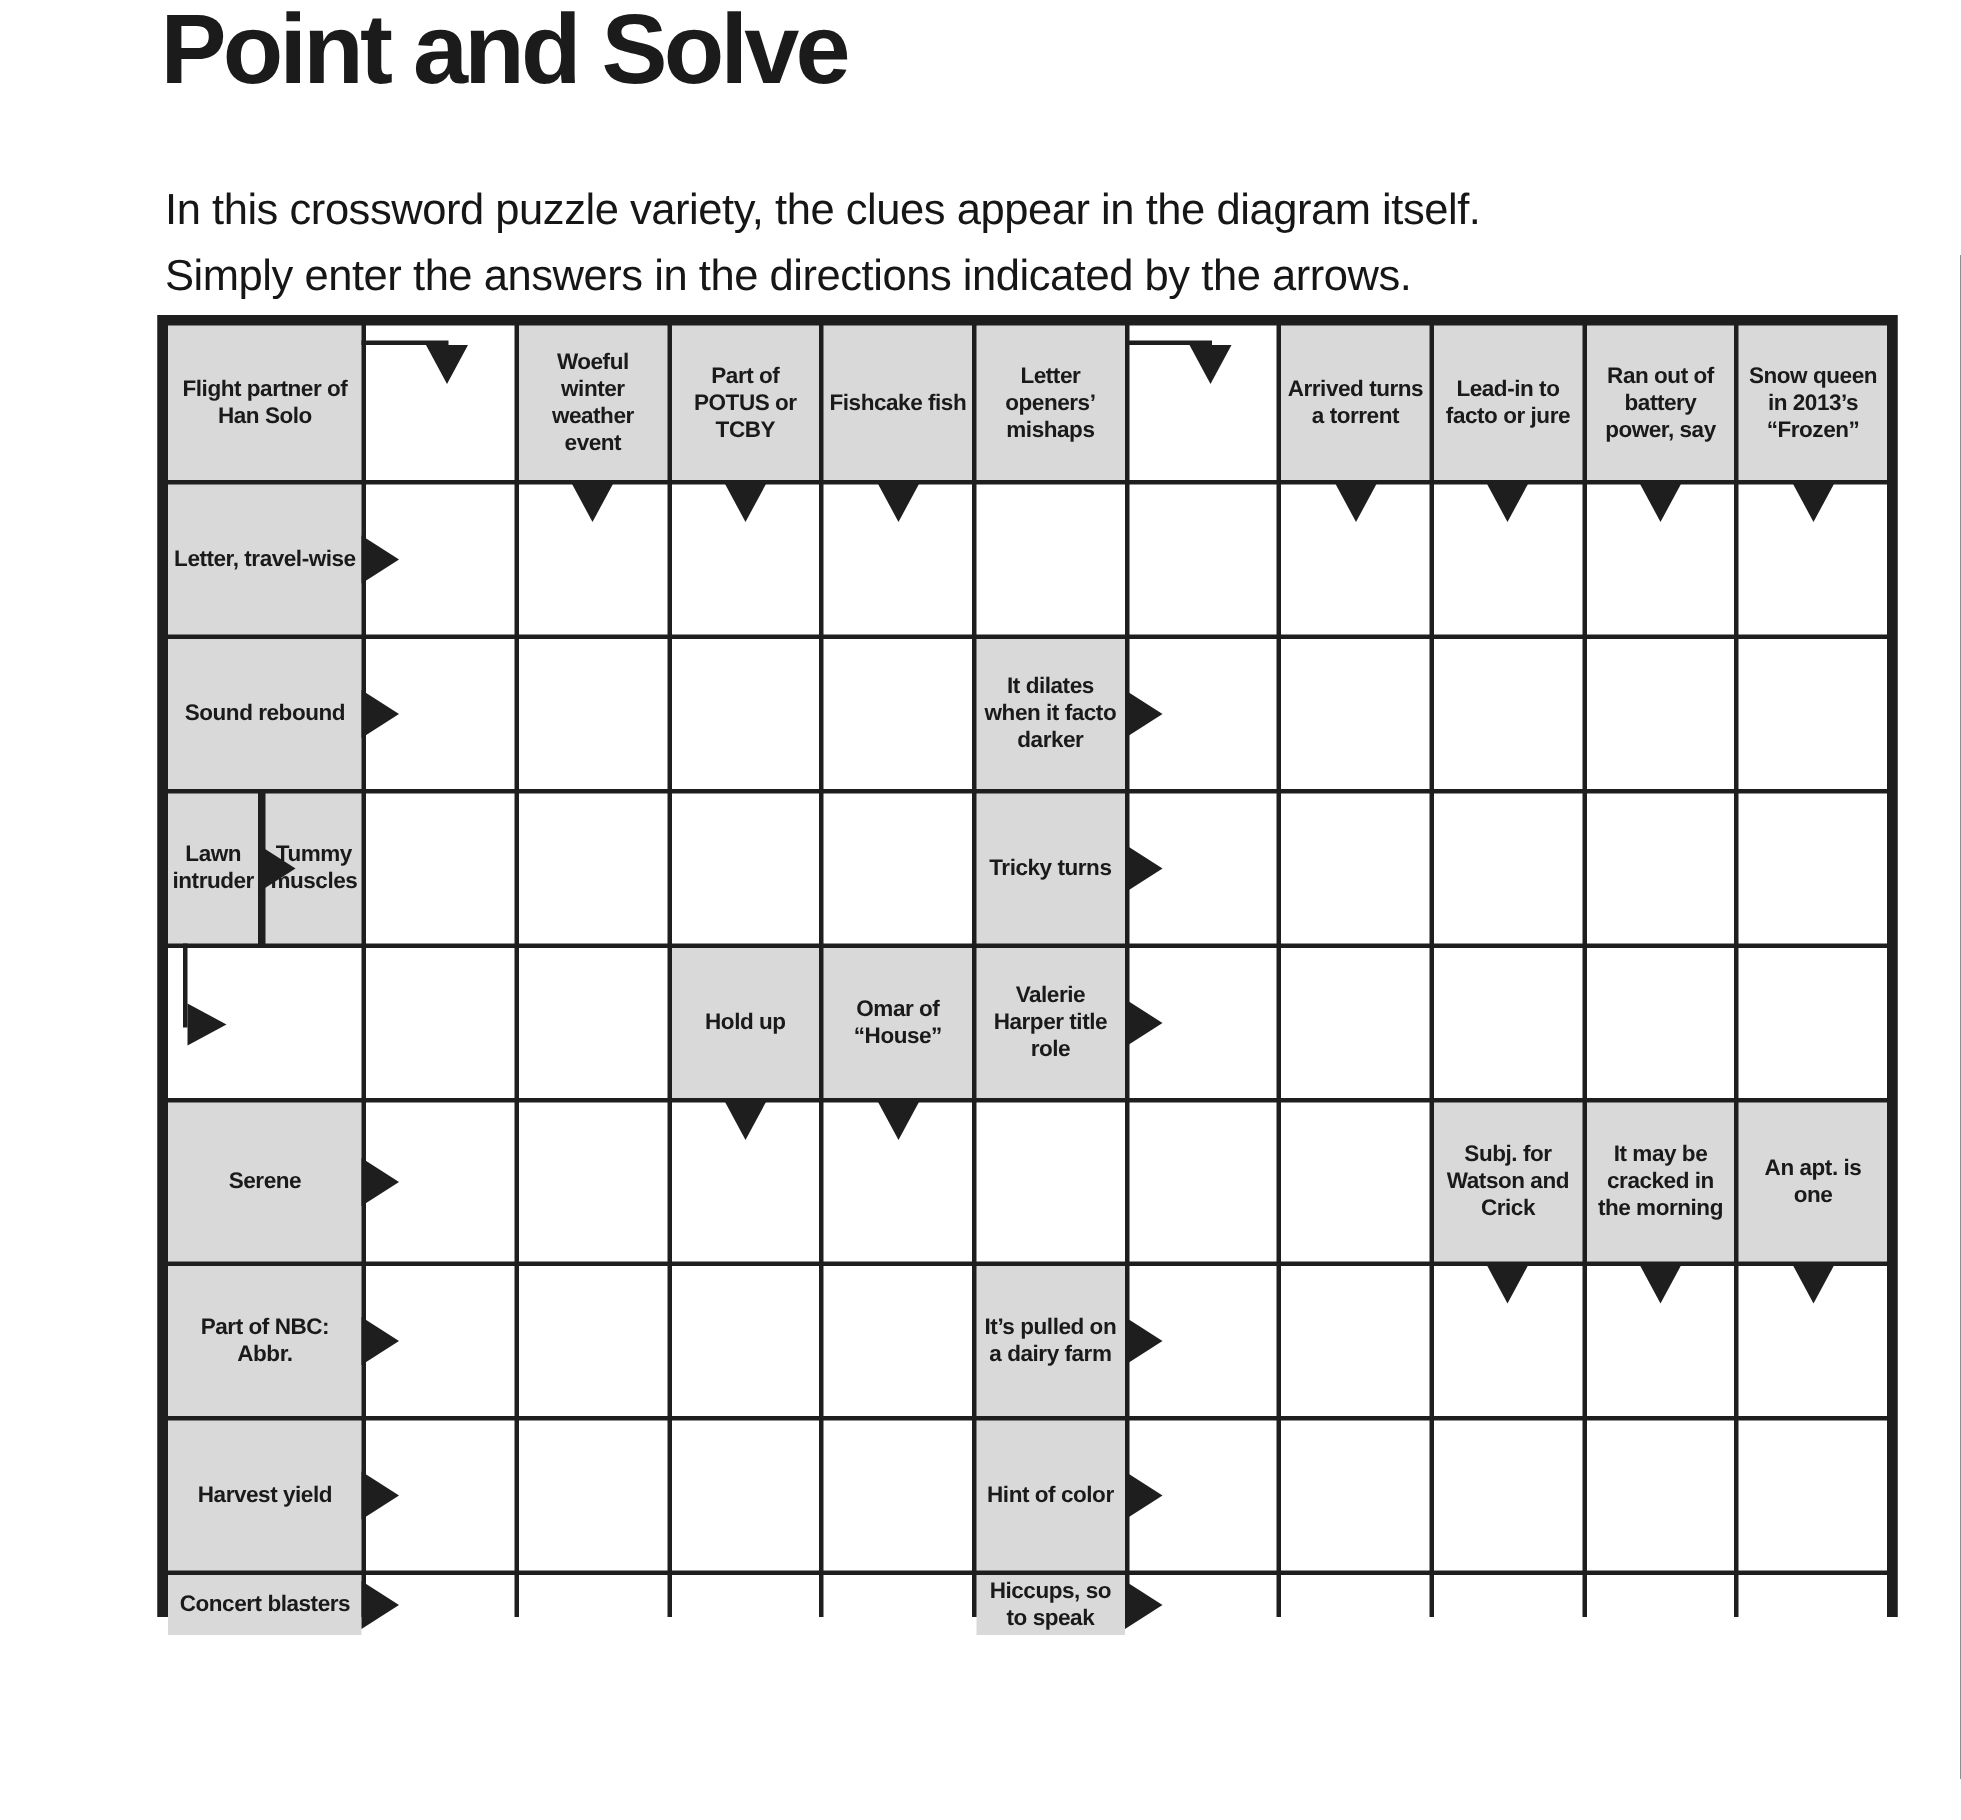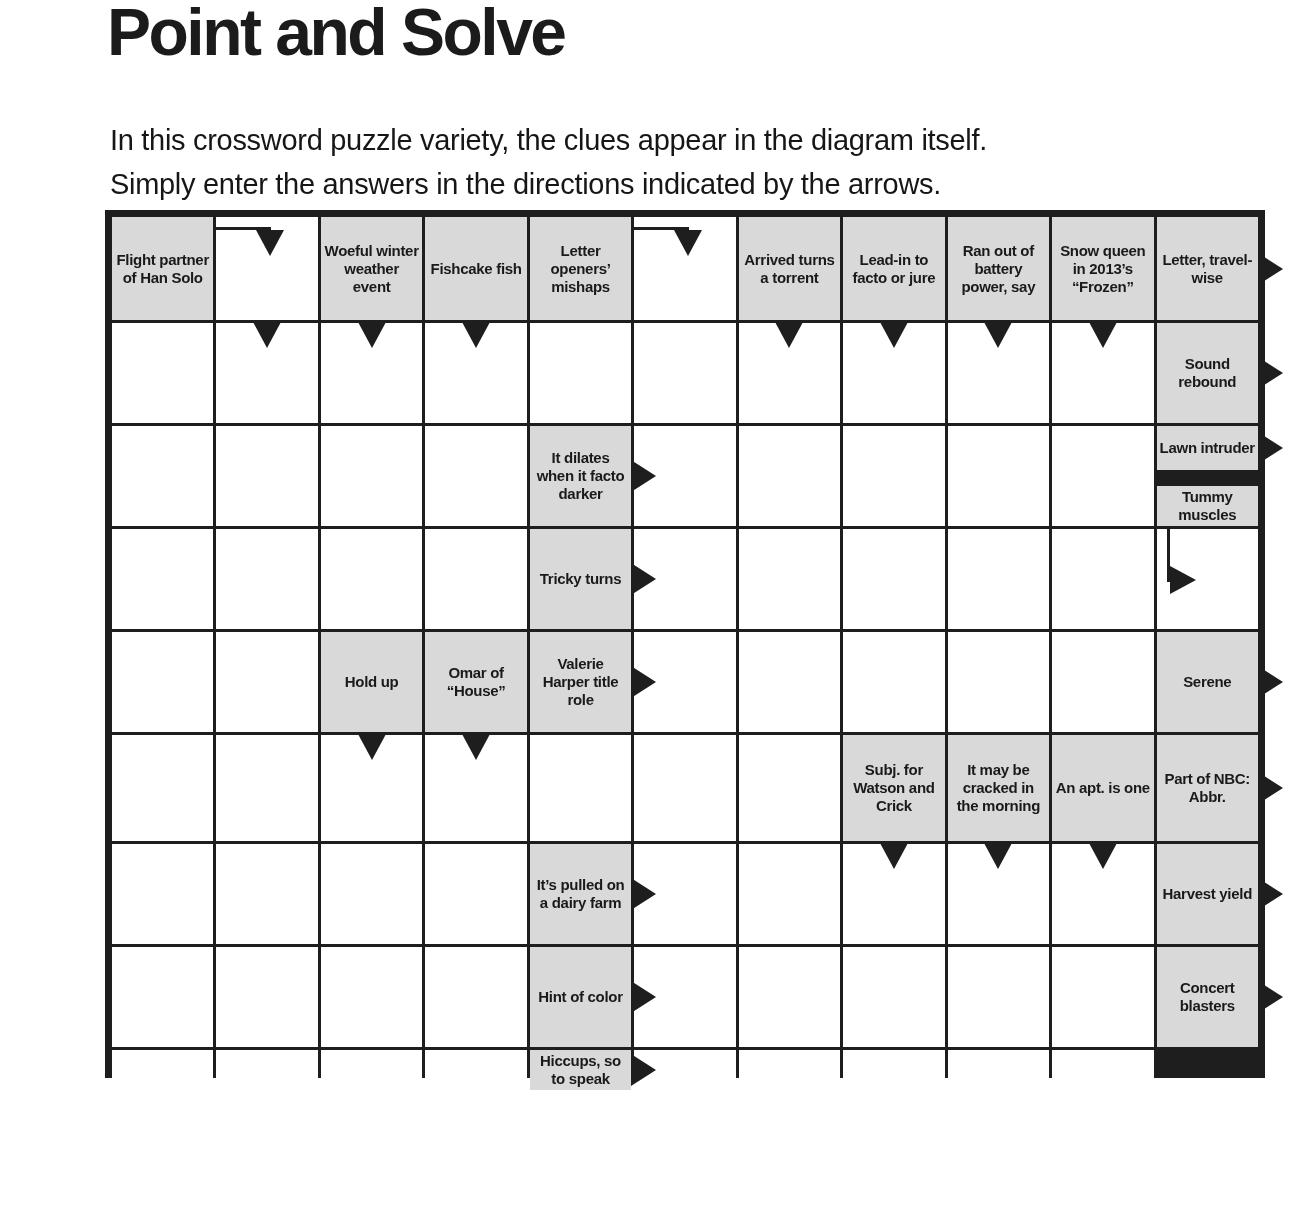--- a/index.html
+++ b/index.html
@@ -28,21 +28,21 @@
   }
   .cell{position:relative;background:#ffffff;}
   .cell.clue{
     background:var(--clue-bg);display:flex;align-items:center;justify-content:center;
     text-align:center;padding:2px 3px;box-sizing:border-box;
   }
   .clue-text{
     font-weight:bold;font-size:15px;line-height:1.2;letter-spacing:-0.3px;color:#1a1a1a;
   }
   .cell.split{
-    background:var(--ink);display:flex;flex-direction:column;gap:16px;padding:0;
+    background:var(--ink);display:flex;flex-direction:row;gap:5px;padding:0;
   }
   .cell.split .half{
     position:relative;background:var(--clue-bg);display:flex;align-items:center;
     justify-content:center;text-align:center;padding:1px 3px;box-sizing:border-box;
   }
   .cell.split .half-top{flex:52;}
   .cell.split .half-bottom{flex:48;text-align:center;}
   
   .arrow-right{
     position:absolute;left:100%;top:50%;transform:translateY(-50%);
@@ -86,20 +86,23 @@
       <div class="cell clue">
         <span class="clue-text">Flight partner of Han Solo</span>
       </div>
       <div class="cell blank">
         <div class="mk-elbow-down"></div>
       </div>
       <div class="cell clue">
         <span class="clue-text">Woeful winter weather event</span>
       </div>
       <div class="cell clue">
+        <span class="clue-text">Part of POTUS or TCBY</span>
+      </div>
+      <div class="cell clue">
         <span class="clue-text">Fishcake fish</span>
       </div>
       <div class="cell clue">
         <span class="clue-text">Letter openers’ mishaps</span>
       </div>
       <div class="cell blank">
         <div class="mk-elbow-down"></div>
       </div>
       <div class="cell clue">
         <span class="clue-text">Arrived turns a torrent</span>

